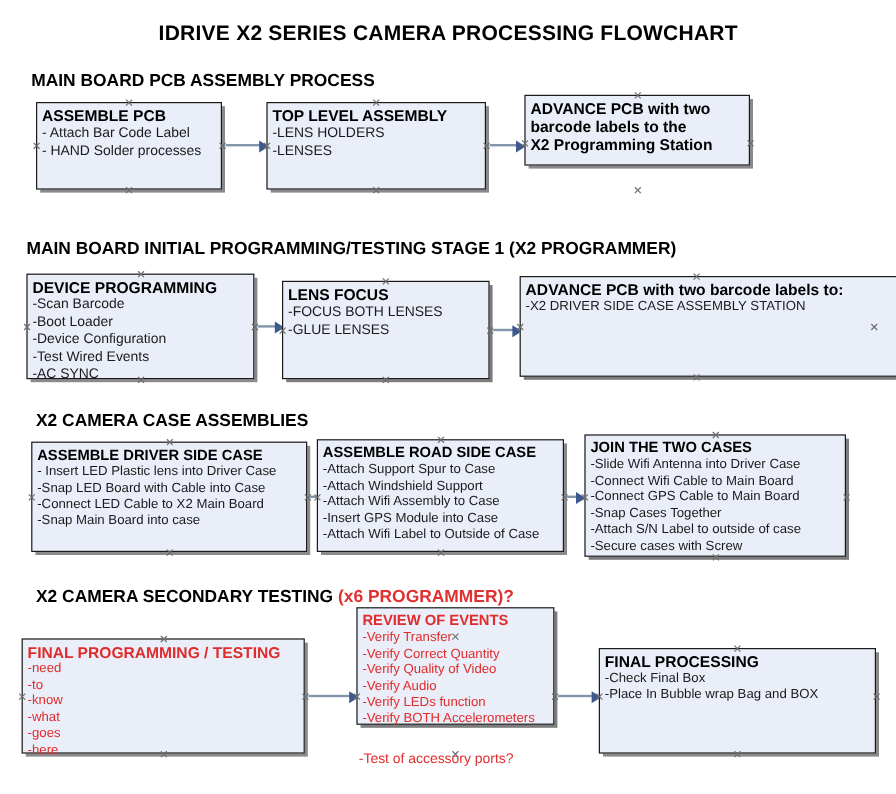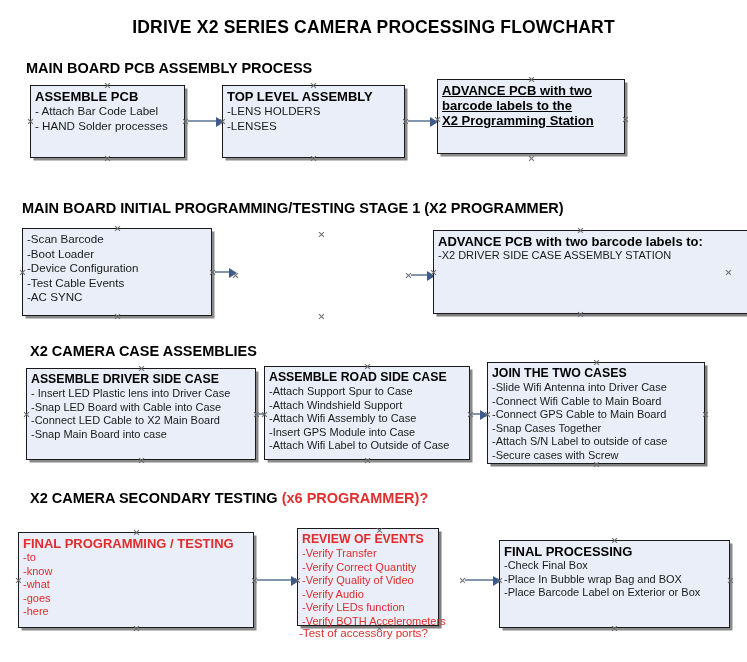--- a/index.html
+++ b/index.html
@@ -164,49 +164,55 @@
     <div class="box-line">-LENSES</div>
   </div>
   <div class="handle" style="left:313px; top:85px;"></div>
   <div class="handle" style="left:313px; top:158px;"></div>
   <div class="handle" style="left:222px; top:121px;"></div>
   <div class="handle" style="left:405px; top:121px;"></div>
 
   <div class="connector" style="left:408px; top:120px; width:24px;"></div>
   <div class="arrowhead" style="left:430px; top:121px;"></div>
 
-  <div class="flow-box" style="left:437px; top:79px; width:188px; height:75px;text-decoration:underline;">
+  <div class="flow-box" style="left:437px; top:79px; width:188px; height:59px;">
     <div class="box-title">ADVANCE PCB with two</div>
     <div class="box-title">barcode labels to the</div>
     <div class="box-title"> X2 Programming Station</div>
   </div>
   <div class="handle" style="left:531px; top:79px;"></div>
   <div class="handle" style="left:531px; top:158px;"></div>
   <div class="handle" style="left:437px; top:119px;"></div>
   <div class="handle" style="left:625px; top:119px;"></div>
 
   <div class="section-title" style="left:22px; top:200px;">
     <span>MAIN BOARD INITIAL PROGRAMMING/TESTING STAGE 1 (X2 PROGRAMMER)</span>
   </div>
 
   <div class="flow-box" style="left:22px; top:228px; width:190px; height:88px;">
+    <div class="box-title">DEVICE PROGRAMMING</div>
     <div class="box-line">-Scan Barcode</div>
     <div class="box-line">-Boot Loader</div>
     <div class="box-line">-Device Configuration</div>
-    <div class="box-line">-Test Cable Events</div>
+    <div class="box-line">-Test Wired Events</div>
     <div class="box-line">-AC SYNC</div>
   </div>
   <div class="handle" style="left:117px; top:228px;"></div>
   <div class="handle" style="left:117px; top:316px;"></div>
   <div class="handle" style="left:22px; top:272px;"></div>
   <div class="handle" style="left:212px; top:272px;"></div>
 
   <div class="connector" style="left:215px; top:271px; width:16px;"></div>
   <div class="arrowhead" style="left:229px; top:272px;"></div>
 
+  <div class="flow-box shadow-strong" style="left:235px; top:234px; width:173px; height:82px;">
+    <div class="box-title">LENS FOCUS</div>
+    <div class="box-line">-FOCUS BOTH LENSES</div>
+    <div class="box-line">-GLUE LENSES</div>
+  </div>
   <div class="handle" style="left:321px; top:234px;"></div>
   <div class="handle" style="left:321px; top:316px;"></div>
   <div class="handle" style="left:235px; top:275px;"></div>
   <div class="handle" style="left:408px; top:275px;"></div>
 
   <div class="connector" style="left:411px; top:274px; width:18px;"></div>
   <div class="arrowhead" style="left:427px; top:275px;"></div>
 
   <div class="flow-box shadow-strong" style="left:433px; top:230px; width:326px; height:84px;">
     <div class="box-title">ADVANCE PCB with two barcode labels to:</div>
@@ -265,35 +271,36 @@
   <div class="handle" style="left:596px; top:464px;"></div>
   <div class="handle" style="left:487px; top:414px;"></div>
   <div class="handle" style="left:705px; top:414px;"></div>
 
   <div class="section-title" style="left:30px; top:490px;">
     <span>X2 CAMERA SECONDARY TESTING </span><span class="accent">(x6 PROGRAMMER)?</span>
   </div>
 
   <div class="flow-box red" style="left:18px; top:532px; width:236px; height:96px;">
     <div class="box-title">FINAL PROGRAMMING / TESTING</div>
+    <div class="box-line tight">-need</div>
     <div class="box-line tight">-to</div>
     <div class="box-line tight">-know</div>
     <div class="box-line tight">-what</div>
     <div class="box-line tight">-goes</div>
     <div class="box-line tight">-here</div>
   </div>
   <div class="handle" style="left:136px; top:532px;"></div>
   <div class="handle" style="left:136px; top:628px;"></div>
   <div class="handle" style="left:18px; top:580px;"></div>
   <div class="handle" style="left:254px; top:580px;"></div>
 
   <div class="connector" style="left:257px; top:579px; width:36px;"></div>
   <div class="arrowhead" style="left:291px; top:580px;"></div>
 
-  <div class="flow-box red shadow-strong" style="left:297px; top:528px; width:142px; height:98px;">
+  <div class="flow-box red shadow-strong" style="left:297px; top:506px; width:165px; height:98px;">
     <div class="box-title small">REVIEW OF EVENTS</div>
     <div class="box-line tight">-Verify Transfer</div>
     <div class="box-line tight">-Verify Correct Quantity</div>
     <div class="box-line tight">-Verify Quality of Video</div>
     <div class="box-line tight">-Verify Audio</div>
     <div class="box-line tight">-Verify LEDs function</div>
     <div class="box-line tight">-Verify BOTH Accelerometers</div>
   </div>
 
   <div class="overflow-line" style="left:299px; top:626px;">-Test of accessory ports?</div>
@@ -302,20 +309,19 @@
   <div class="handle" style="left:297px; top:580px;"></div>
   <div class="handle" style="left:462px; top:580px;"></div>
 
   <div class="connector" style="left:465px; top:579px; width:30px;"></div>
   <div class="arrowhead" style="left:493px; top:580px;"></div>
 
   <div class="flow-box" style="left:499px; top:540px; width:231px; height:88px;">
     <div class="box-title">FINAL PROCESSING</div>
     <div class="box-line tight"> -Check Final Box</div>
     <div class="box-line tight">-Place In Bubble wrap Bag and BOX</div>
-    <div class="box-line tight">-Place Barcode Label on Exterior or Box</div>
   </div>
   <div class="handle" style="left:614px; top:540px;"></div>
   <div class="handle" style="left:614px; top:628px;"></div>
   <div class="handle" style="left:499px; top:580px;"></div>
   <div class="handle" style="left:730px; top:580px;"></div>
 
 </div>
 
 </body></html>

